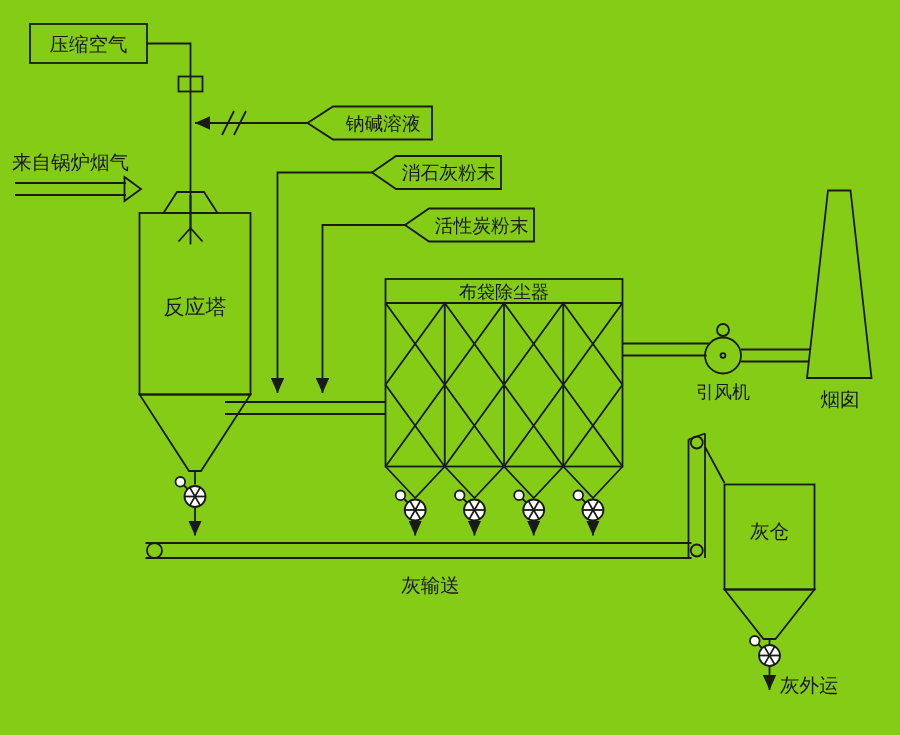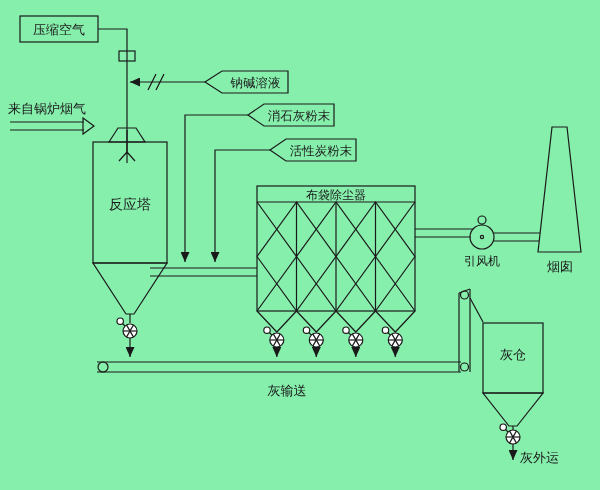--- a/index.html
+++ b/index.html
@@ -1,17 +1,17 @@
 <!DOCTYPE html>
 <html><head>
 <meta charset="utf-8">
 <style>
   html,body{margin:0;padding:0;background:#fff;}
   .stage{
-    position:relative;width:600px;height:490px;background:#86efac;
+    position:relative;width:600px;height:490px;background:#84cc16;
     font-family:"Liberation Sans", sans-serif;overflow:hidden;
   }
   svg{display:block}
   .ln line,.ln path,.ln rect,.ln polygon,.ln polyline,.ln circle{
     stroke:#1a1a1a;stroke-width:1.2;fill:none;
   }
   .wh{fill:#ffffff;}
   .blk{fill:#1a1a1a;stroke:none;}
   text{
     font-family:"Liberation Sans", sans-serif;

